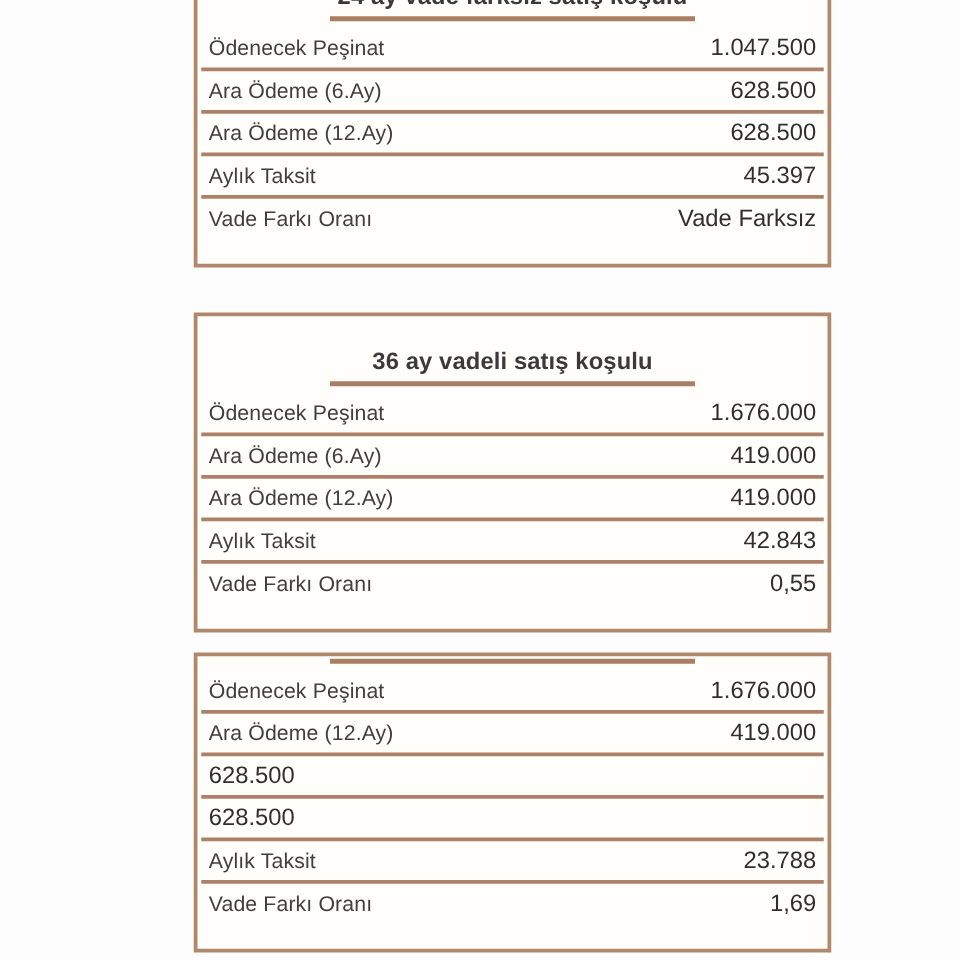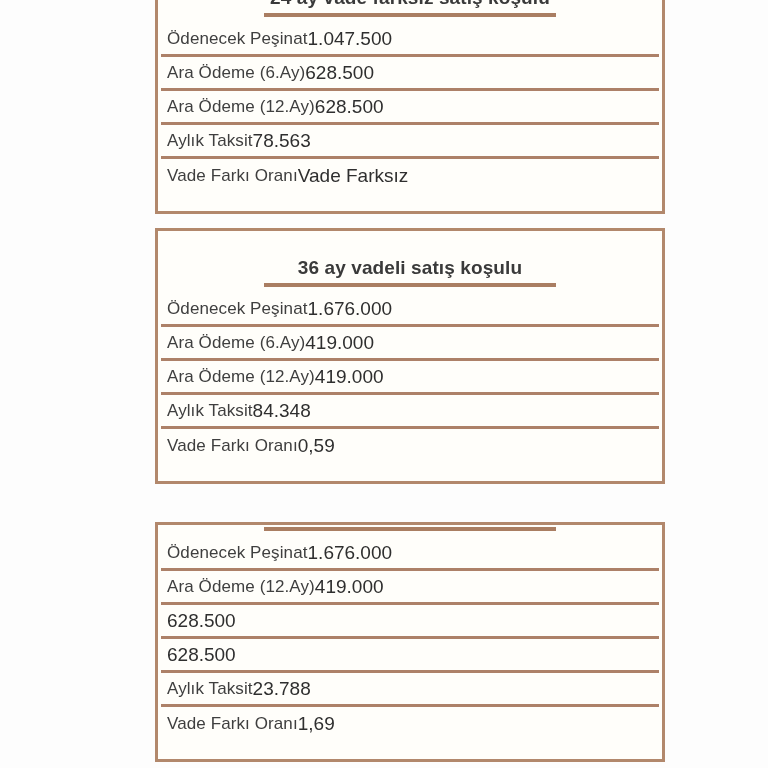--- a/index.html
+++ b/index.html
@@ -25,21 +25,21 @@
   }
   .card{
     position:absolute;
     left:155px;
     width:510px;
     background:var(--card-bg);
     border:3px solid var(--border-color);
     padding-bottom:18px;
   }
   .card:nth-child(1){top:-42px;}
-  .card:nth-child(2){top:228px;}
+  .card:nth-child(2){top:250px;}
   .card:nth-child(3){top:522px;}
   .card-title{
     margin-top:24px;
     text-align:center;
     font-size:19px;
     font-weight:700;
     line-height:26px;
     color:var(--title-color);
     letter-spacing:.1px;
   }
@@ -48,21 +48,21 @@
     height:4px;
     margin:2px auto 6px auto;
     background:var(--underline-color);
   }
   .rows{display:block;}
   .row{
     height:34px;
     margin:0 3px;
     padding:0 6px;
     display:flex;
-    justify-content:flex-start;
+    justify-content:space-between;
     align-items:center;
     border-bottom:3px solid var(--separator-color);
   }
   .row:last-child{border-bottom:none;}
   .row-label{
     font-size:17px;
     color:var(--label-color);
     letter-spacing:.1px;
     white-space:nowrap;
   }
@@ -91,21 +91,21 @@
     <span class="row-value">628.500</span>
   </div>
 
   <div class="row">
     <span class="row-label">Ara Ödeme (12.Ay)</span>
     <span class="row-value">628.500</span>
   </div>
 
   <div class="row">
     <span class="row-label">Aylık Taksit</span>
-    <span class="row-value">78.563</span>
+    <span class="row-value">45.397</span>
   </div>
 
   <div class="row">
     <span class="row-label">Vade Farkı Oranı</span>
     <span class="row-value">Vade Farksız</span>
   </div>
 </div>
   </section>
 
   <section class="card">
@@ -122,26 +122,26 @@
     <span class="row-value">419.000</span>
   </div>
 
   <div class="row">
     <span class="row-label">Ara Ödeme (12.Ay)</span>
     <span class="row-value">419.000</span>
   </div>
 
   <div class="row">
     <span class="row-label">Aylık Taksit</span>
-    <span class="row-value">84.348</span>
+    <span class="row-value">42.843</span>
   </div>
 
   <div class="row">
     <span class="row-label">Vade Farkı Oranı</span>
-    <span class="row-value">0,59</span>
+    <span class="row-value">0,55</span>
   </div>
 </div>
   </section>
 
   <section class="card">
     <div class="title-underline"></div>
     <div class="rows">
   <div class="row">
     <span class="row-label">Ödenecek Peşinat</span>
     <span class="row-value">1.676.000</span>

